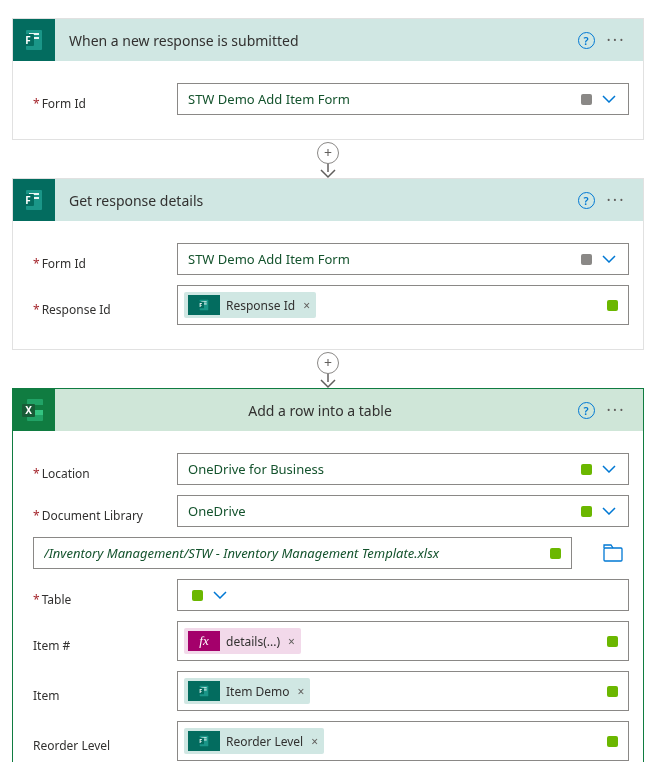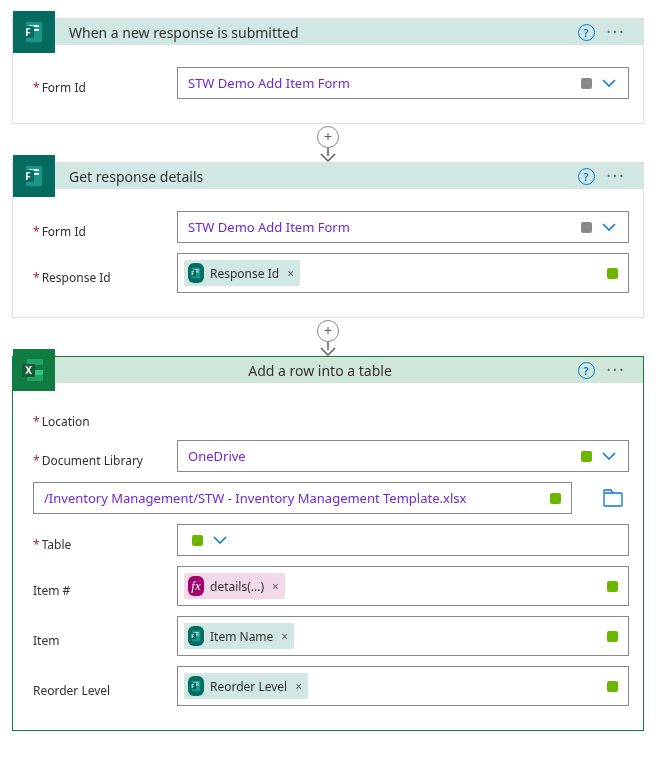--- a/index.html
+++ b/index.html
@@ -1,59 +1,59 @@
 <!DOCTYPE html>
 <html><head>
 <meta charset="utf-8">
 <style>
   * { box-sizing: border-box; font-family: "Segoe UI", system-ui, sans-serif; }
   body { margin: 0; padding: 18px 12px; background: #fff; width: 656px; color: #323130; }
 
   .card { border: 1px solid #e1e1e1; background: #fff; margin-bottom: 4px; }
   .card.excel-card { border: 1px solid #107c41; }
 
-  .card-header { display: flex; align-items: center; height: 26px; padding-right: 12px; }
+  .card-header { display: flex; align-items: center; height: 42px; padding-right: 12px; }
   .hdr-forms { background: #d0e7e3; }
   .hdr-excel { background: #cfe6d8; text-align: center; }
 
   .logo-block { width: 42px; height: 42px; display:flex; align-items:center; justify-content:center; }
   .lb-forms { background: #036c5f; }
   .lb-excel { background: #107c41; }
   .logo-block svg { display:block; }
 
   .card-title { flex: 1; font-size: 14px; padding-left: 14px; color: #323130; font-weight: 400; }
 
   .hdr-btn { width: 30px; height: 30px; display:flex; align-items:center; justify-content:center; color:#605e5c; cursor:pointer; }
   .help-circle { width:17px;height:17px;border:1.4px solid #0078d4;border-radius:50%;display:flex;align-items:center;justify-content:center;font-size:11px;color:#0078d4;font-weight:600; }
 
   .card-body { padding: 12px 14px 14px 20px; }
 
   .field-row { display:flex; align-items:center; margin: 10px 0; }
   .field-label { width: 144px; font-size: 12px; padding-top: 8px; color:#323130; }
   .req { color:#a4262c; margin-right:2px; }
 
   .field-input { flex:1; }
-  .input-box { border:1px solid #8a8886; height:32px; display:flex; align-items:center; padding:0 6px 0 10px; font-size:13px; color:#6d28d9; background:#fff; }
+  .input-box { border:1px solid #8a8886; height:32px; display:flex; align-items:center; padding:0 6px 0 10px; font-size:13px; color:#14532d; background:#fff; }
   .input-text { flex:1; white-space:nowrap; overflow:hidden; text-overflow:ellipsis; }
   .status-dot { width:11px; height:11px; border-radius:2px; margin:0 4px; }
   .sd-gray { background:#8a8886; }
   .sd-green { background:#6bb700; }
   .chev { width:26px; display:flex; justify-content:center; color:#0078d4; }
 
   .token-box { border:1px solid #8a8886; min-height:40px; display:flex; align-items:center; padding:4px 6px; gap:6px; flex-wrap:wrap; }
   .token { display:inline-flex; align-items:center; gap:6px; padding:3px 6px 3px 4px; font-size:12px; border-radius:2px; }
   .tk-forms { background:#d0e7e3; }
   .tk-excel-fx { background:#f2d9ea; }
-  .token-ico { width:16px;height:20px;display:flex;align-items:center;justify-content:center; font-size:10px; font-weight:600; color:#fff;border-radius:6px; }
+  .token-ico { width:32px;height:20px;display:flex;align-items:center;justify-content:center; font-size:10px; font-weight:600; color:#fff; }
   .ti-forms { background:#036c5f; }
   .ti-fx { background:#a4006b; font-style:italic; font-family: Georgia, serif; font-weight:400; font-size:13px; }
   .token-x { font-size:12px; color:#605e5c; padding-left:2px; cursor:pointer; }
   .token-box .right-dot { margin-left:auto; }
 
-  .file-row { display:flex; gap:25px; }
+  .file-row { display:flex; gap:25px;font-style:italic; }
   .file-row .input-box { flex:1; }
   .folder-btn { width:32px; height:32px; display:flex; align-items:center; justify-content:center; color:#0078d4; cursor:pointer; }
 
   .connector { display:flex; flex-direction:column; align-items:center; margin: -2px 0; }
   .plus-circ { width:22px;height:22px;border:1px solid #8a8886;border-radius:50%;background:#fff;display:flex;align-items:center;justify-content:center;font-size:14px;color:#605e5c;line-height:1; margin-bottom:-2px; z-index:1; }
   .down-arrow svg { display:block; }
 
   svg { pointer-events: none; }
 </style>
 </head>
@@ -196,20 +196,31 @@
     <div class="card-title">Add a row into a table</div>
     <div class="hdr-btn">
         <div class="help-circle">?</div>
       </div>
     <div class="hdr-btn" style="font-size:16px;letter-spacing:2px;">···</div>
   </div>
   <div class="card-body">
 
     <div class="field-row">
       <div class="field-label"><span class="req">*</span><span>Location</span></div>
+      <div class="field-input">
+        <div class="input-box">
+          <span class="input-text">OneDrive for Business</span>
+          <span class="status-dot sd-green"></span>
+          <span class="chev">
+              <svg width="14" height="8">
+                <use href="#chev-down"></use>
+              </svg>
+            </span>
+        </div>
+      </div>
     </div>
 
     <div class="field-row">
       <div class="field-label"><span class="req">*</span><span>Document Library</span></div>
       <div class="field-input">
         <div class="input-box">
           <span class="input-text">OneDrive</span>
           <span class="status-dot sd-green"></span>
           <span class="chev">
               <svg width="14" height="8">
@@ -265,21 +276,21 @@
     <div class="field-row">
       <div class="field-label">Item</div>
       <div class="field-input">
         <div class="token-box">
           <span class="token tk-forms">
             <span class="token-ico ti-forms">
                 <svg width="16" height="16" viewBox="0 0 30 30">
                   <use href="#forms-logo"></use>
                 </svg>
               </span>
-            <span>Item Name</span>
+            <span>Item Demo</span>
             <span class="token-x">×</span>
           </span>
           <span class="status-dot sd-green right-dot"></span>
         </div>
       </div>
     </div>
 
     <div class="field-row">
       <div class="field-label">Reorder Level</div>
       <div class="field-input">

